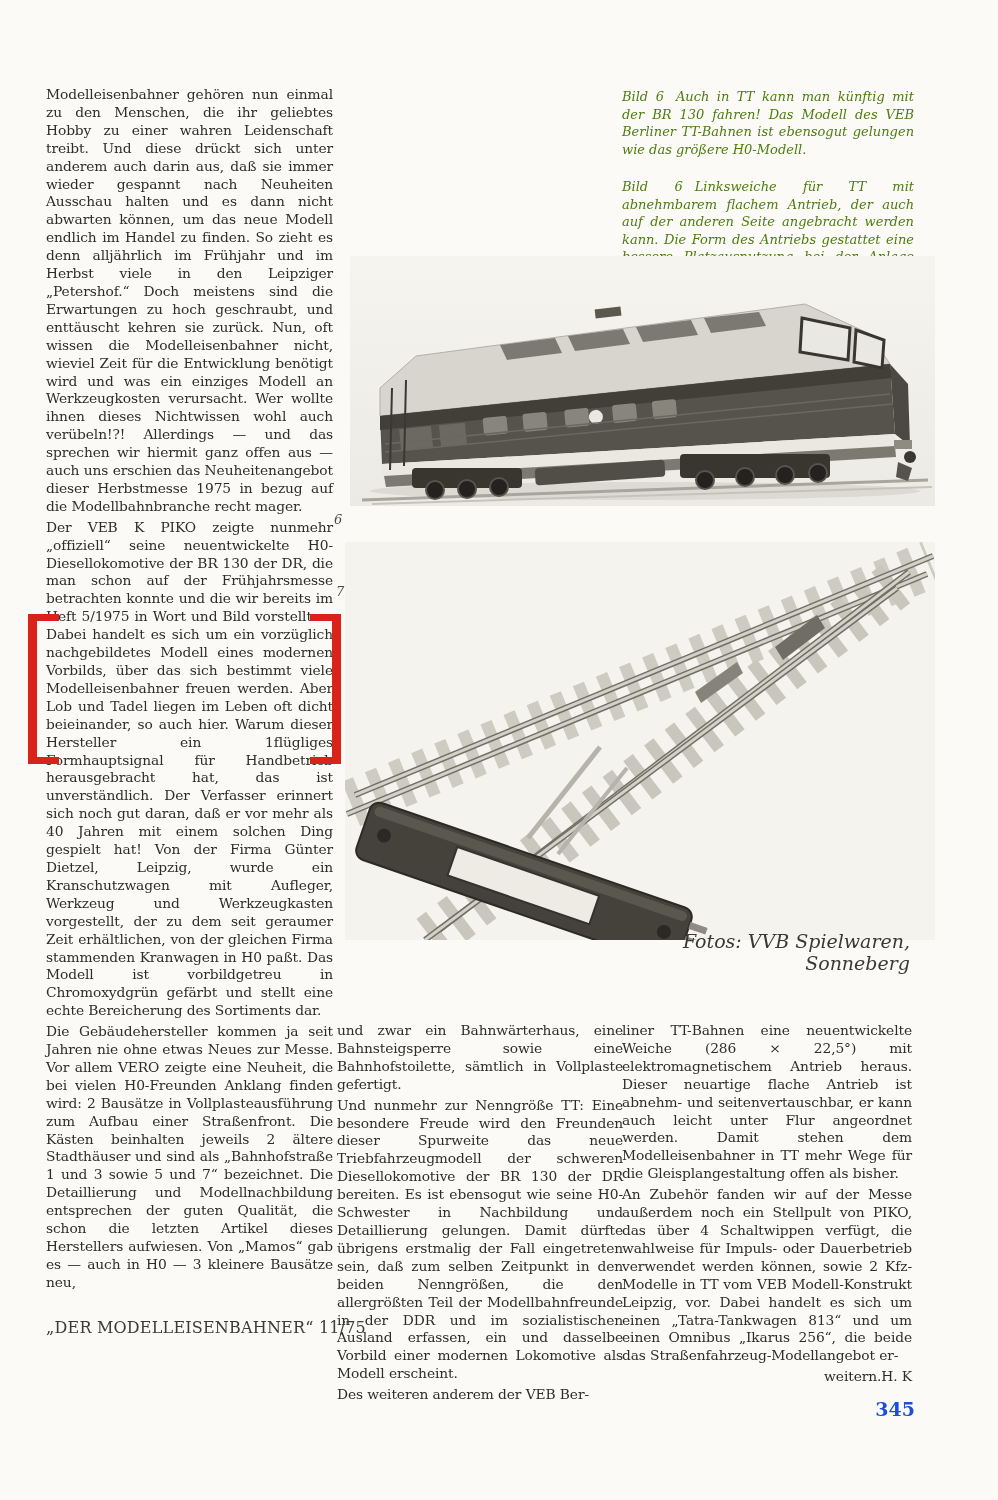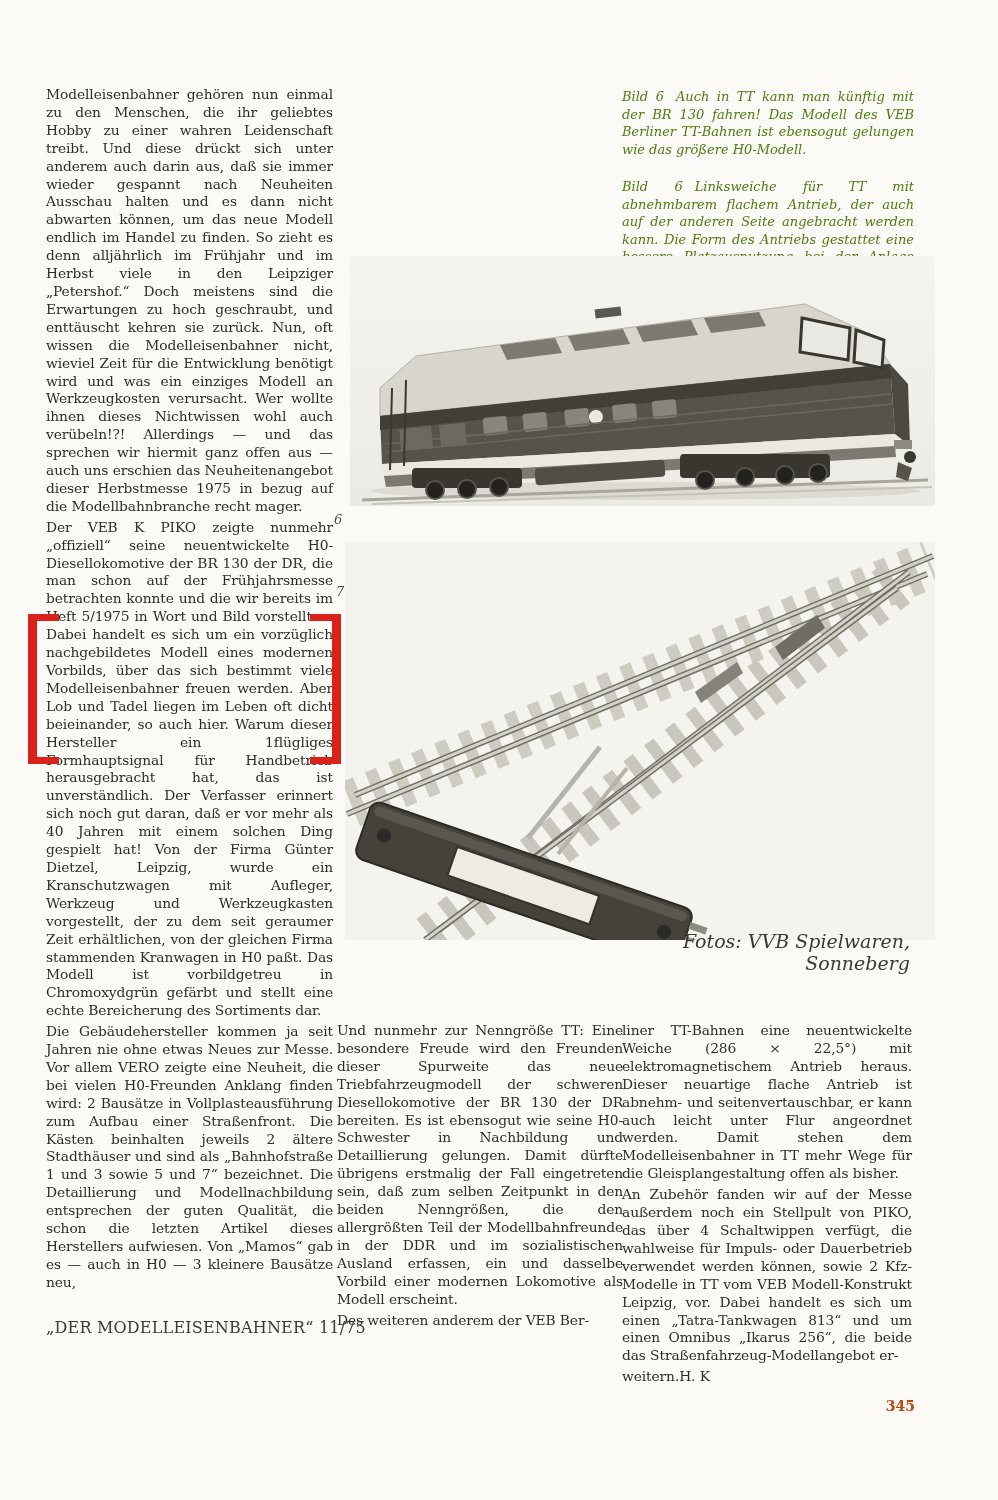--- a/index.html
+++ b/index.html
@@ -56,28 +56,28 @@
     border-left:9px solid #d9231a;
     border-top:7px solid #d9231a;
     border-bottom:7px solid #d9231a;
   }
   .bracket-right{
     left:310px;top:614px;
     border-right:9px solid #d9231a;
     border-top:7px solid #d9231a;
     border-bottom:7px solid #d9231a;
   }
-  .sig-line{display:flex;justify-content:flex-start;}
+  .sig-line{display:flex;justify-content:flex-end;}
   .footer-journal{
     position:absolute;left:46px;top:1318px;
     font-size:16px;color:#3b3b39;letter-spacing:0.2px;
   }
   .footer-page{
     position:absolute;left:855px;top:1398px;width:60px;
-    font-size:14px;font-weight:bold;color:#c2410c;text-align:right;
+    font-size:19px;font-weight:bold;color:#1d4ed8;text-align:right;
   }
 </style>
 </head>
 <body>
 
 <div class="page">
 
   <div class="col col-left body-text">
     <p>Modelleisenbahner gehören nun einmal zu den Menschen, die ihr geliebtes Hobby zu einer wahren Leidenschaft treibt. Und diese drückt sich unter anderem auch darin aus, daß sie immer wieder gespannt nach Neuheiten Ausschau halten und es dann nicht abwarten können, um das neue Modell endlich im Handel zu finden. So zieht es denn alljährlich im Frühjahr und im Herbst viele in den Leipziger „Petershof.“ Doch meistens sind die Erwartungen zu hoch geschraubt, und enttäuscht kehren sie zurück. Nun, oft wissen die Modelleisenbahner nicht, wieviel Zeit für die Entwicklung benötigt wird und was ein einziges Modell an Werkzeugkosten verursacht. Wer wollte ihnen dieses Nichtwissen wohl auch verübeln!?! Allerdings — und das sprechen wir hiermit ganz offen aus — auch uns erschien das Neuheitenangebot dieser Herbstmesse 1975 in bezug auf die Modellbahnbranche recht mager.</p>
     <p>Der VEB K PIKO zeigte nunmehr „offiziell“ seine neuentwickelte H0-Diesellokomotive der BR 130 der DR, die man schon auf der Frühjahrsmesse betrachten konnte und die wir bereits im Heft 5/1975 in Wort und Bild vorstellten. Dabei handelt es sich um ein vorzüglich nachgebildetes Modell eines modernen Vorbilds, über das sich bestimmt viele Modelleisenbahner freuen werden. Aber Lob und Tadel liegen im Leben oft dicht beieinander, so auch hier. Warum dieser Hersteller ein 1flügliges Formhauptsignal für Handbetrieb herausgebracht hat, das ist unverständlich. Der Verfasser erinnert sich noch gut daran, daß er vor mehr als 40 Jahren mit einem solchen Ding gespielt hat! Von der Firma Günter Dietzel, Leipzig, wurde ein Kranschutzwagen mit Aufleger, Werkzeug und Werkzeugkasten vorgestellt, der zu dem seit geraumer Zeit erhältlichen, von der gleichen Firma stammenden Kranwagen in H0 paßt. Das Modell ist vorbildgetreu in Chromoxydgrün gefärbt und stellt eine echte Bereicherung des Sortiments dar.</p>
@@ -196,20 +196,21 @@
         <rect x="340" y="27" width="18" height="7" fill="#8e8c82"></rect>
         <rect x="340" y="42" width="18" height="7" fill="#8e8c82"></rect>
       </g>
     </svg>
   </div>
   <div class="fig-num fig-num-7">7</div>
 
   <div class="photo-credit">Fotos: VVB Spielwaren, Sonneberg</div>
 
   <div class="col col-mid body-text">
+    <p>und zwar ein Bahnwärterhaus, eine Bahnsteigsperre sowie eine Bahnhofstoilette, sämtlich in Vollplaste gefertigt.</p>
     <p>Und nunmehr zur Nenngröße TT: Eine besondere Freude wird den Freunden dieser Spurweite das neue Triebfahrzeugmodell der schweren Diesellokomotive der BR 130 der DR bereiten. Es ist ebensogut wie seine H0-Schwester in Nachbildung und Detaillierung gelungen. Damit dürfte übrigens erstmalig der Fall eingetreten sein, daß zum selben Zeitpunkt in den beiden Nenngrößen, die den allergrößten Teil der Modellbahnfreunde in der DDR und im sozialistischen Ausland erfassen, ein und dasselbe Vorbild einer modernen Lokomotive als Modell erscheint.</p>
     <p>Des weiteren anderem der VEB Ber-</p>
   </div>
 
   <div class="col col-right body-text">
     <p>liner TT-Bahnen eine neuentwickelte Weiche (286 × 22,5°) mit elektromagnetischem Antrieb heraus. Dieser neuartige flache Antrieb ist abnehm- und seitenvertauschbar, er kann auch leicht unter Flur angeordnet werden. Damit stehen dem Modelleisenbahner in TT mehr Wege für die Gleisplangestaltung offen als bisher.</p>
     <p>An Zubehör fanden wir auf der Messe außerdem noch ein Stellpult von PIKO, das über 4 Schaltwippen verfügt, die wahlweise für Impuls- oder Dauerbetrieb verwendet werden können, sowie 2 Kfz-Modelle in TT vom VEB Modell-Konstrukt Leipzig, vor. Dabei handelt es sich um einen „Tatra-Tankwagen 813“ und um einen Omnibus „Ikarus 256“, die beide das Straßenfahrzeug-Modellangebot er-</p>
     <p class="sig-line">
       <span>weitern.</span>
       <span>H. K</span>

